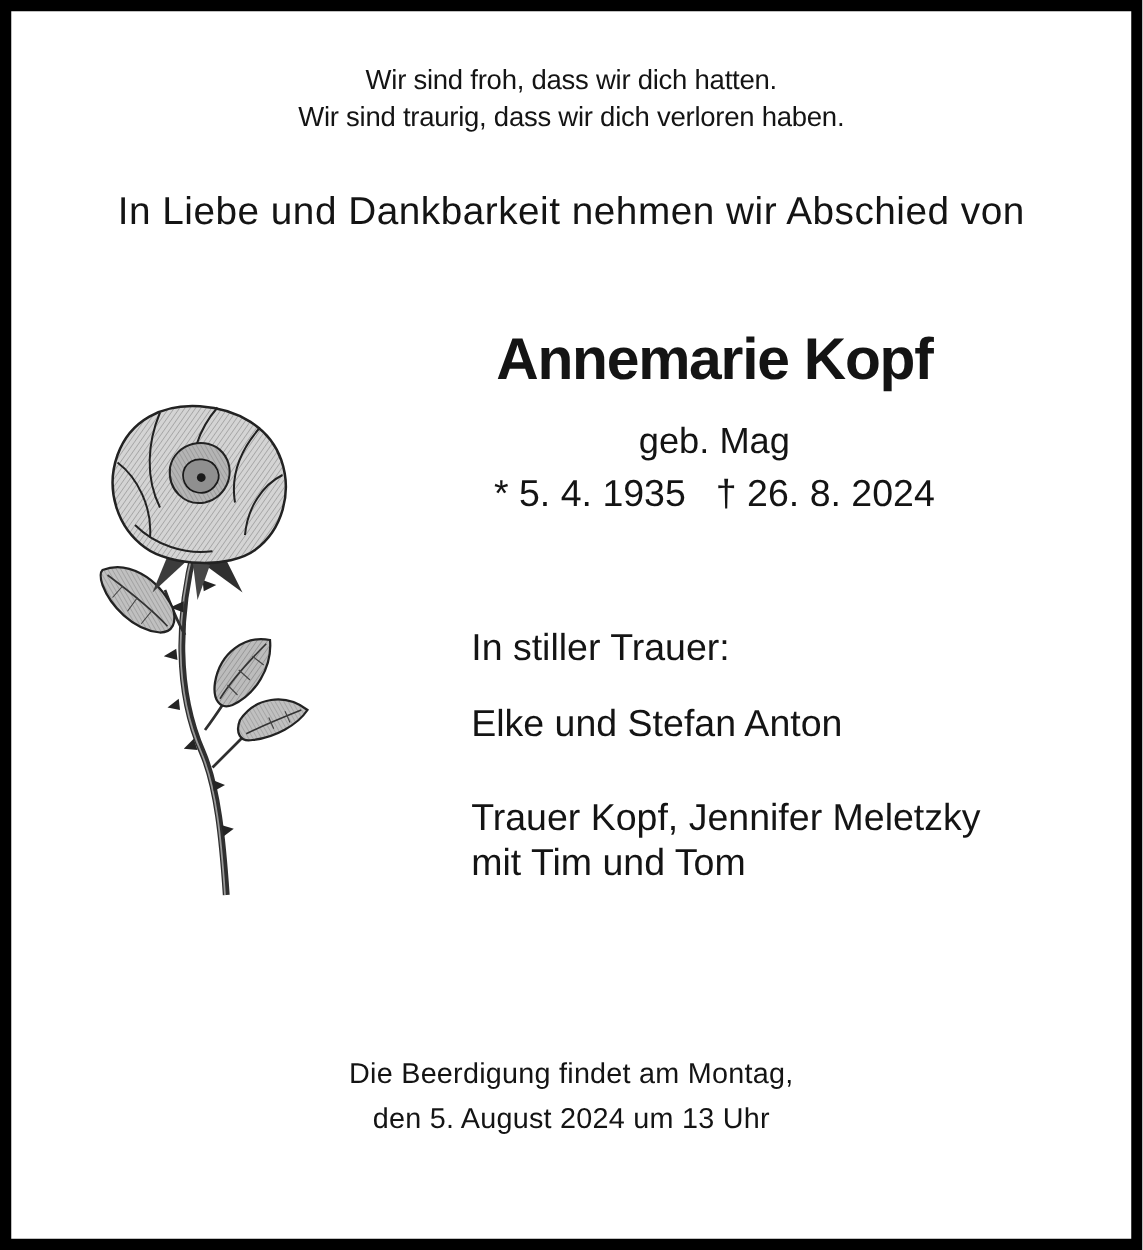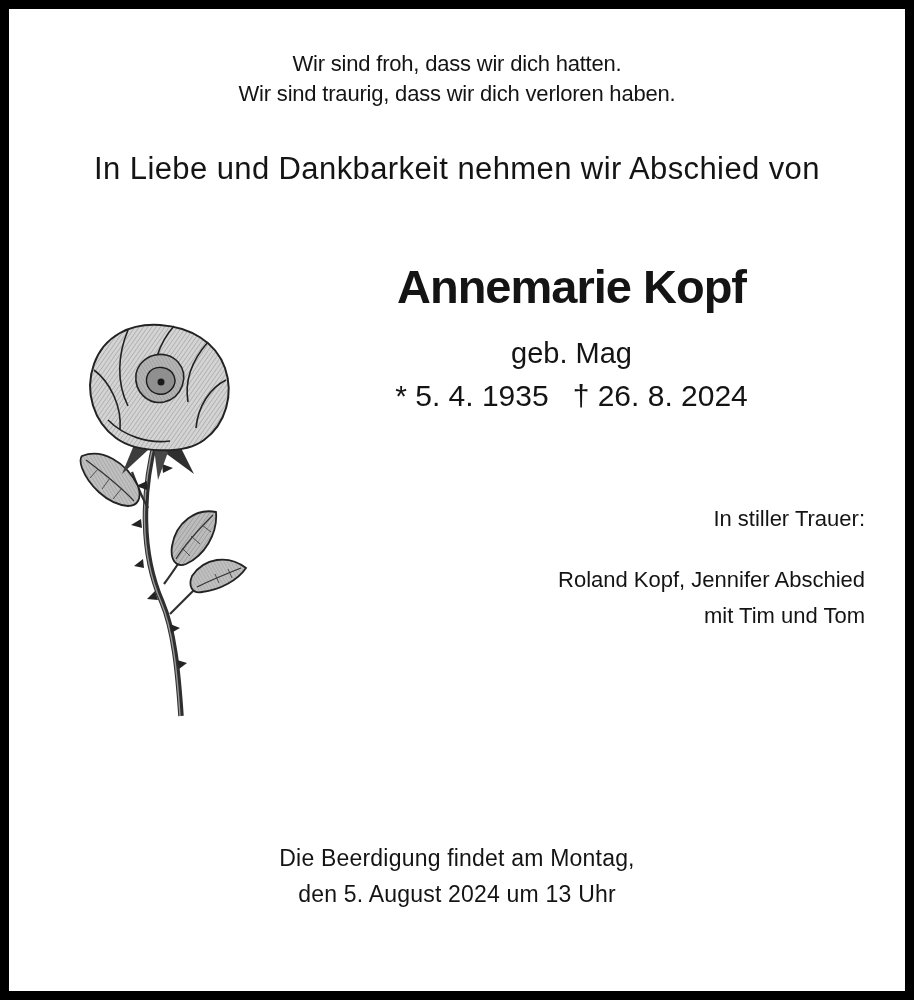--- a/index.html
+++ b/index.html
@@ -46,25 +46,24 @@
     font-size: 29px;
   }
   .dates {
     top: 370px;
     display: flex;
     justify-content: center;
     gap: 24px;
     font-size: 30px;
   }
   .mourning {
-    left: 386px;
+    left: 368px;
     top: 492px;
     width: 470px;
-    font-size: 22px;
-    text-align: right;
+    font-size: 30px;
   }
   .mourning p { margin: 0; line-height: 36px; }
   .mourning-label { margin-bottom: 25px !important; }
   .mourner-1 { margin-bottom: 39px !important; }
   .funeral {
     top: 831px;
     font-size: 23px;
     line-height: 36px;
     letter-spacing: 0.2px;
   }
@@ -149,22 +148,23 @@
 
   <div class="abs name-block maiden-name">geb. Mag</div>
 
   <div class="abs name-block dates">
     <span>* 5. 4. 1935</span>
     <span>† 26. 8. 2024</span>
   </div>
 
   <div class="abs mourning">
     <p class="mourning-label">In stiller Trauer:</p>
+    <p class="mourner-1">Elke und Stefan Anton</p>
     <p class="mourner-2">
-      <span>Roland Kopf, Jennifer Abschied</span><br>
+      <span>Trauer Kopf, Jennifer Meletzky</span><br>
       <span>mit Tim und Tom</span>
     </p>
   </div>
 
   <div class="abs centered funeral">
     <div>Die Beerdigung findet am Montag,</div>
     <div>den 5. August 2024 um 13 Uhr</div>
   </div>
 
 </div>

